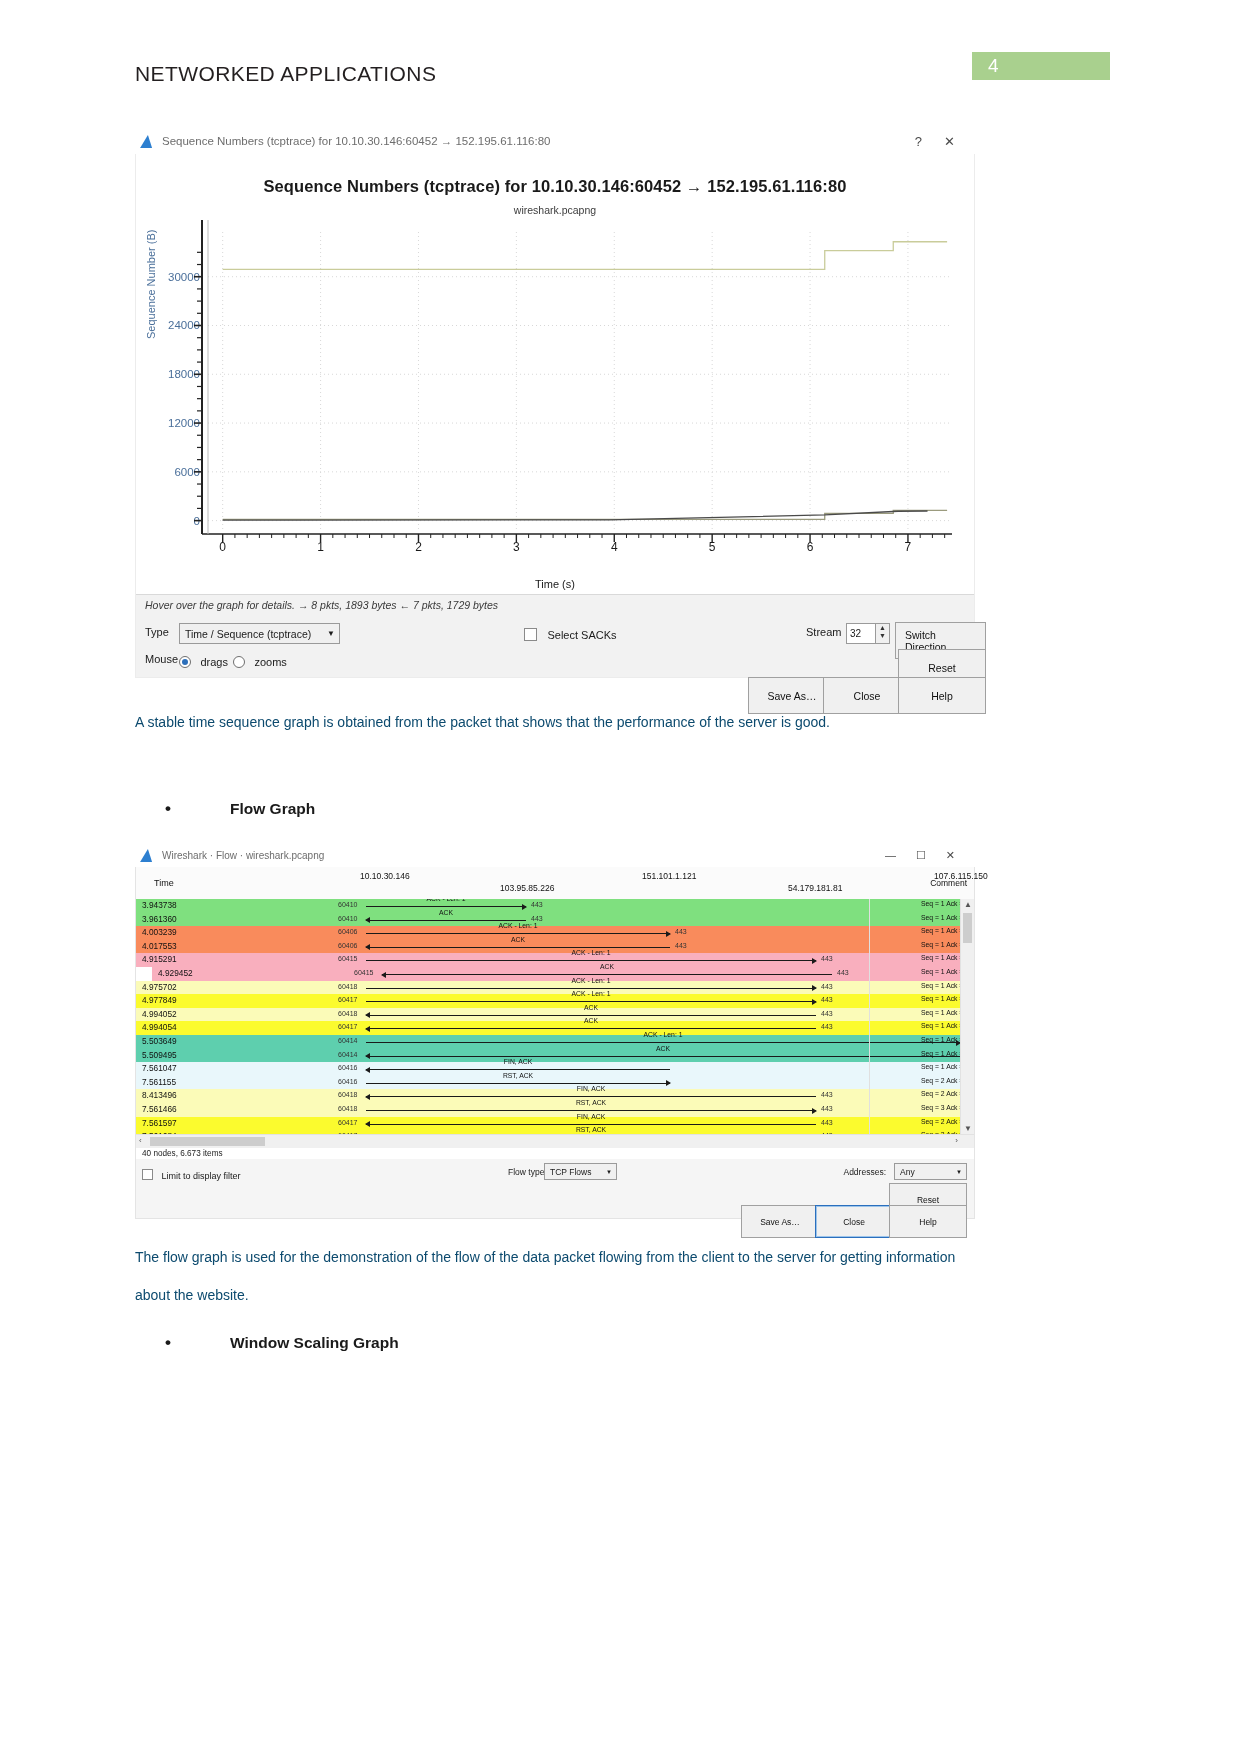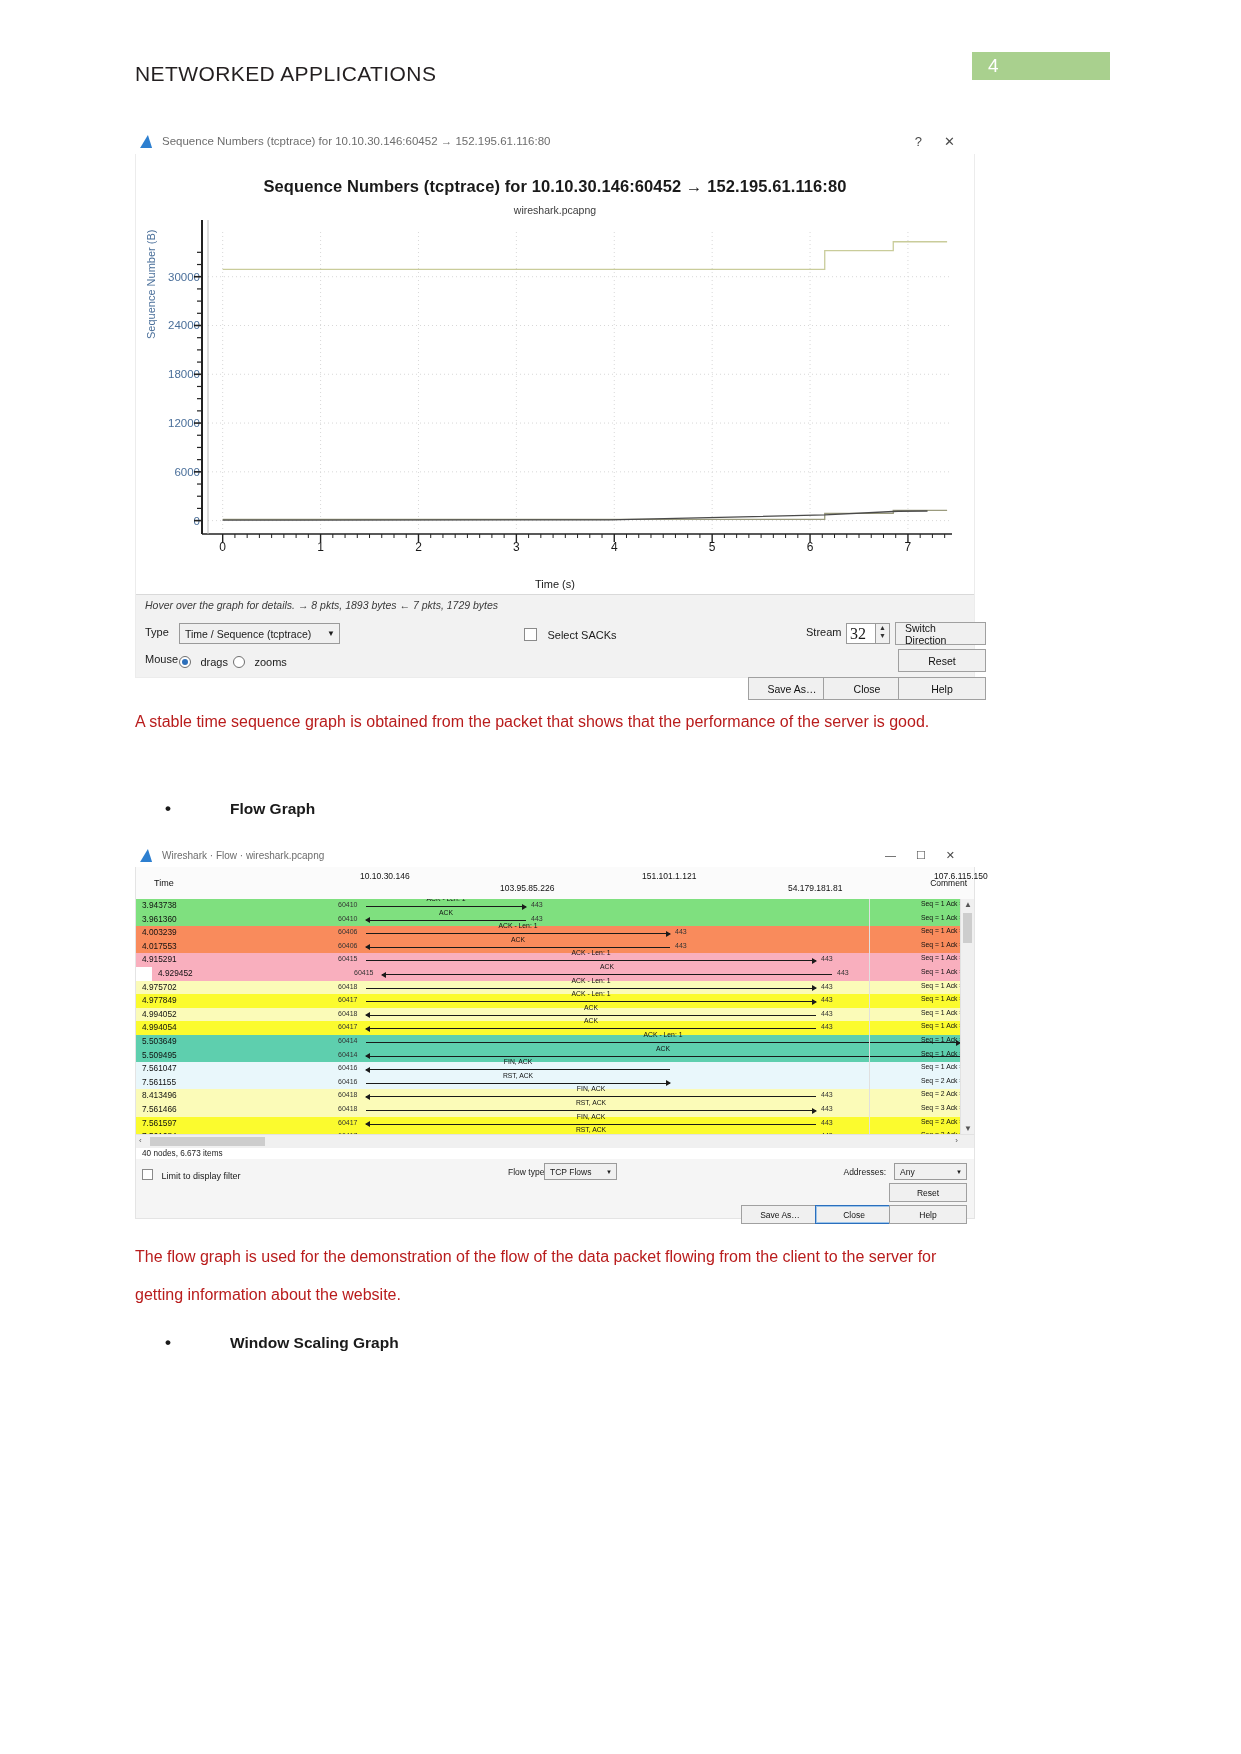--- a/index.html
+++ b/index.html
@@ -97,30 +97,30 @@
   .radio{
     display:inline-block;width:10px;height:10px;border:1px solid #6f6f6f;border-radius:50%;
     background:#fff;vertical-align:middle;margin-right:5px;position:relative;
   }
   .radio.on::after{
     content:"";position:absolute;left:2px;top:2px;width:6px;height:6px;border-radius:50%;
     background:#2d6fba;
   }
   .spin{
     display:inline-flex;align-items:center;height:19px;border:1px solid #9a9a9a;background:#fff;
-    font-size:16px;padding:0 3px;vertical-align:middle;min-width:22px;font-family:Liberation Serif, serif;
+    font-size:10px;padding:0 3px;vertical-align:middle;min-width:22px;
   }
   .spin-arrows{
     display:inline-block;width:13px;height:19px;border:1px solid #9a9a9a;border-left:none;
     background:#f0f0f0;vertical-align:middle;font-size:7px;line-height:8px;text-align:center;color:#333;
   }
   .btn{
     display:inline-flex;align-items:center;justify-content:center;
     height:21px;border:1px solid #a0a0a0;background:#f0f0f0;font-size:10.5px;color:#111;
-    padding:0 9px;vertical-align:middle;
+    padding:7px 9px;vertical-align:middle;
   }
   .btn.focus{border:1px solid #2b6fbd;box-shadow:0 0 0 1px #9cc4ea inset;}
 
   
   #win-flow{left:135px;top:843px;width:840px;height:375px;}
   #win-flow .ws-body{
     border:1px solid #e4e4e4;border-top:none;background:#ffffff;height:349px;position:relative;
   }
   .flow-head{
     position:absolute;left:0;right:0;top:0;height:32px;background:#fbfbfb;
@@ -157,21 +157,21 @@
     border-left:1px solid #e2e2e2;
   }
   .vsb .thumb{position:absolute;left:2px;top:2px;width:9px;height:30px;background:#cdcdcd;}
   .vsb .aU,.vsb .aD{position:absolute;left:3px;font-size:8px;color:#555;}
   .flow-status{position:absolute;left:6px;top:282px;font-size:8.2px;color:#222;}
   .flow-ctrl{position:absolute;left:0;right:0;top:292px;bottom:0;background:#f5f5f5;}
 
   
   .para{
     position:absolute;left:135px;width:830px;
-    font-size:16px;line-height:38px;color:#b91c1c;
+    font-size:14px;line-height:38px;color:#0c4a6e;
   }
   .bullet{
     position:absolute;left:165px;font-size:15.5px;font-weight:bold;color:#1a1a1a;
   }
   .bullet .dot{position:absolute;left:0;top:-1px;font-size:17px;}
   .bullet .bt{position:absolute;left:65px;top:0;white-space:nowrap;}
 </style>
 </head>
 <body>
 

